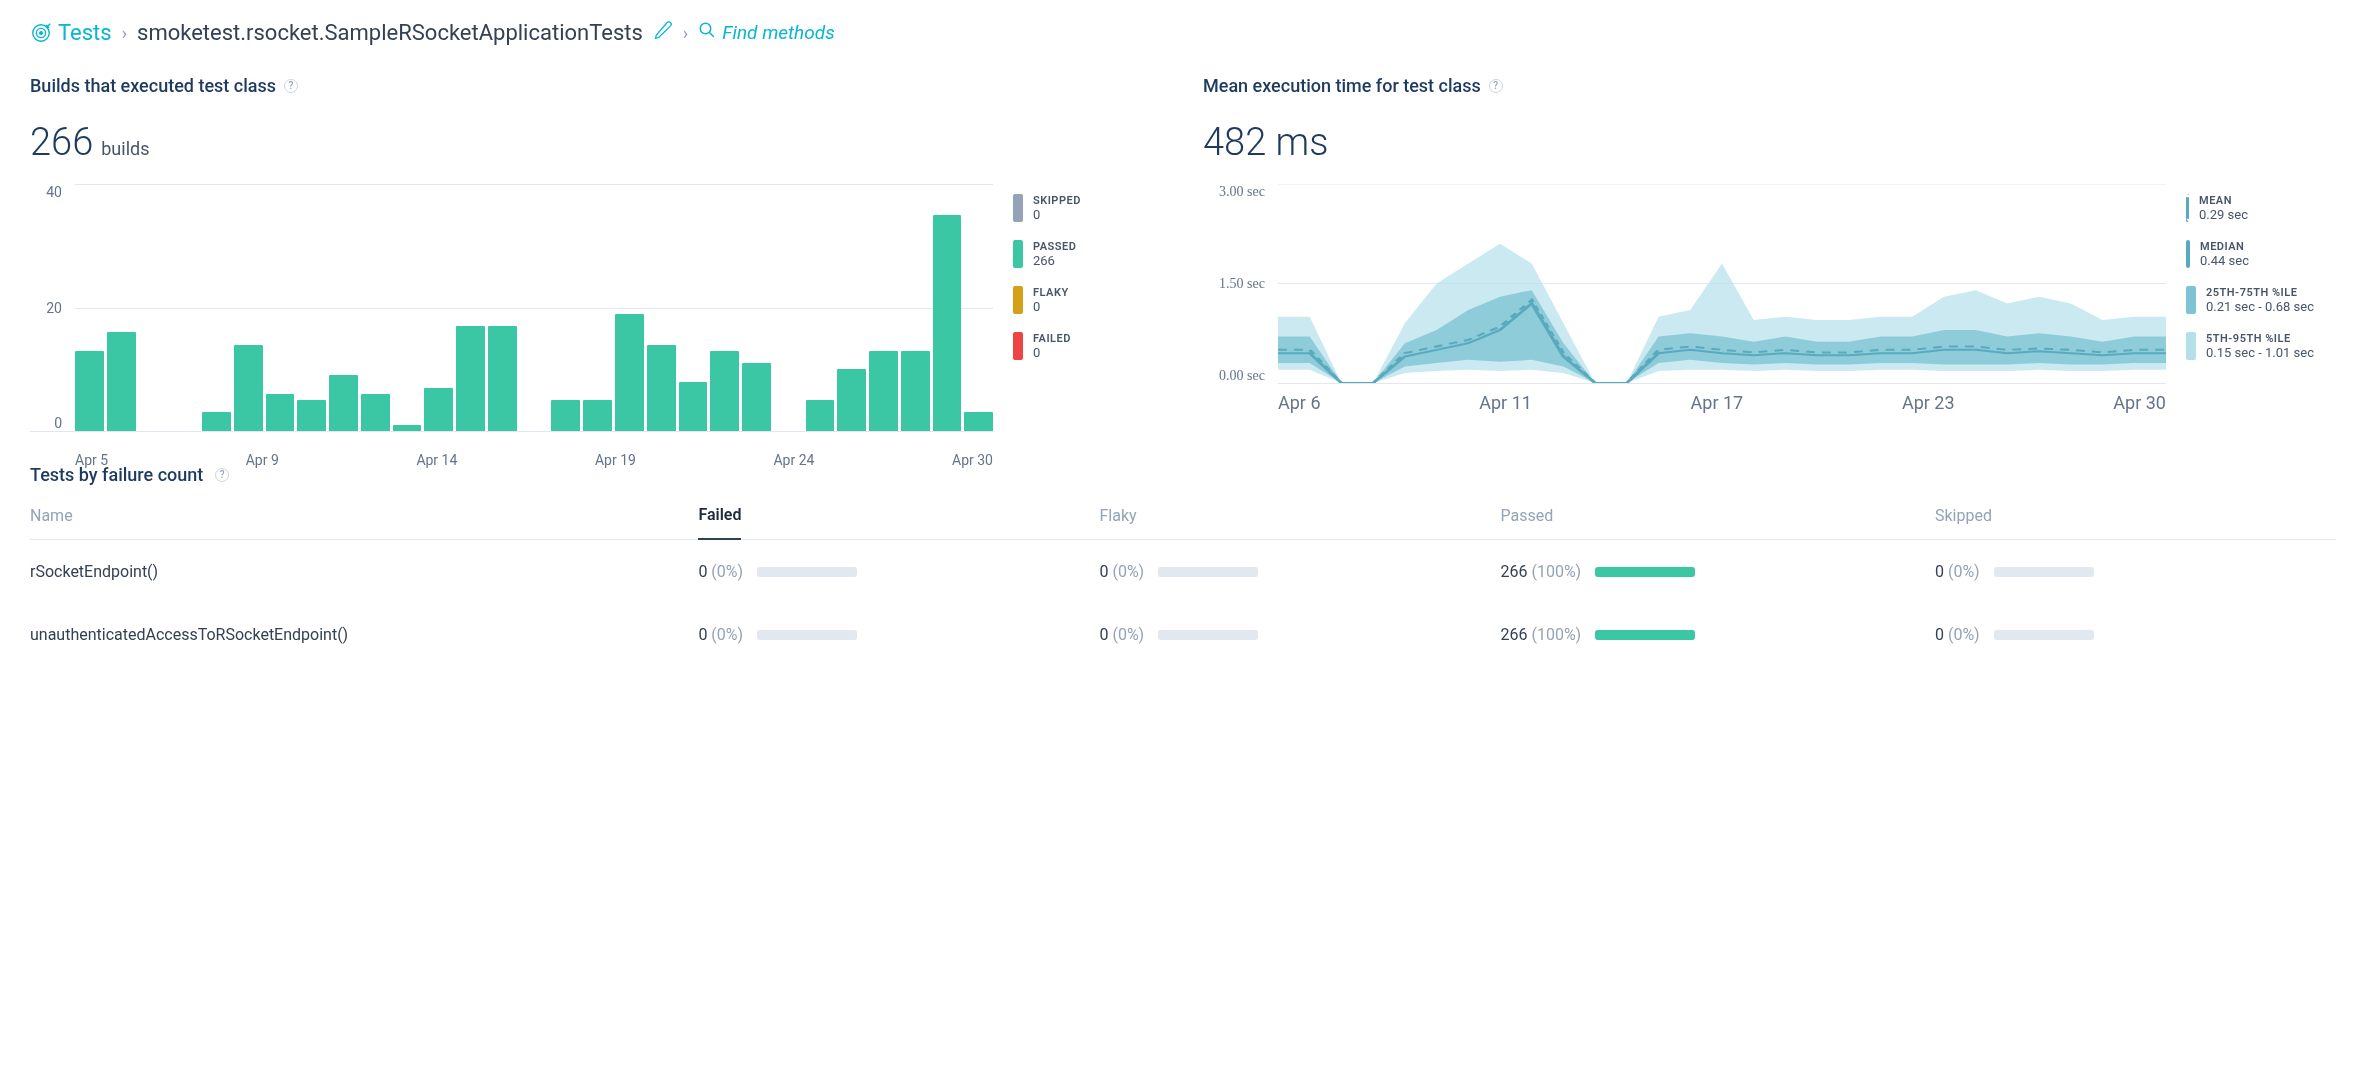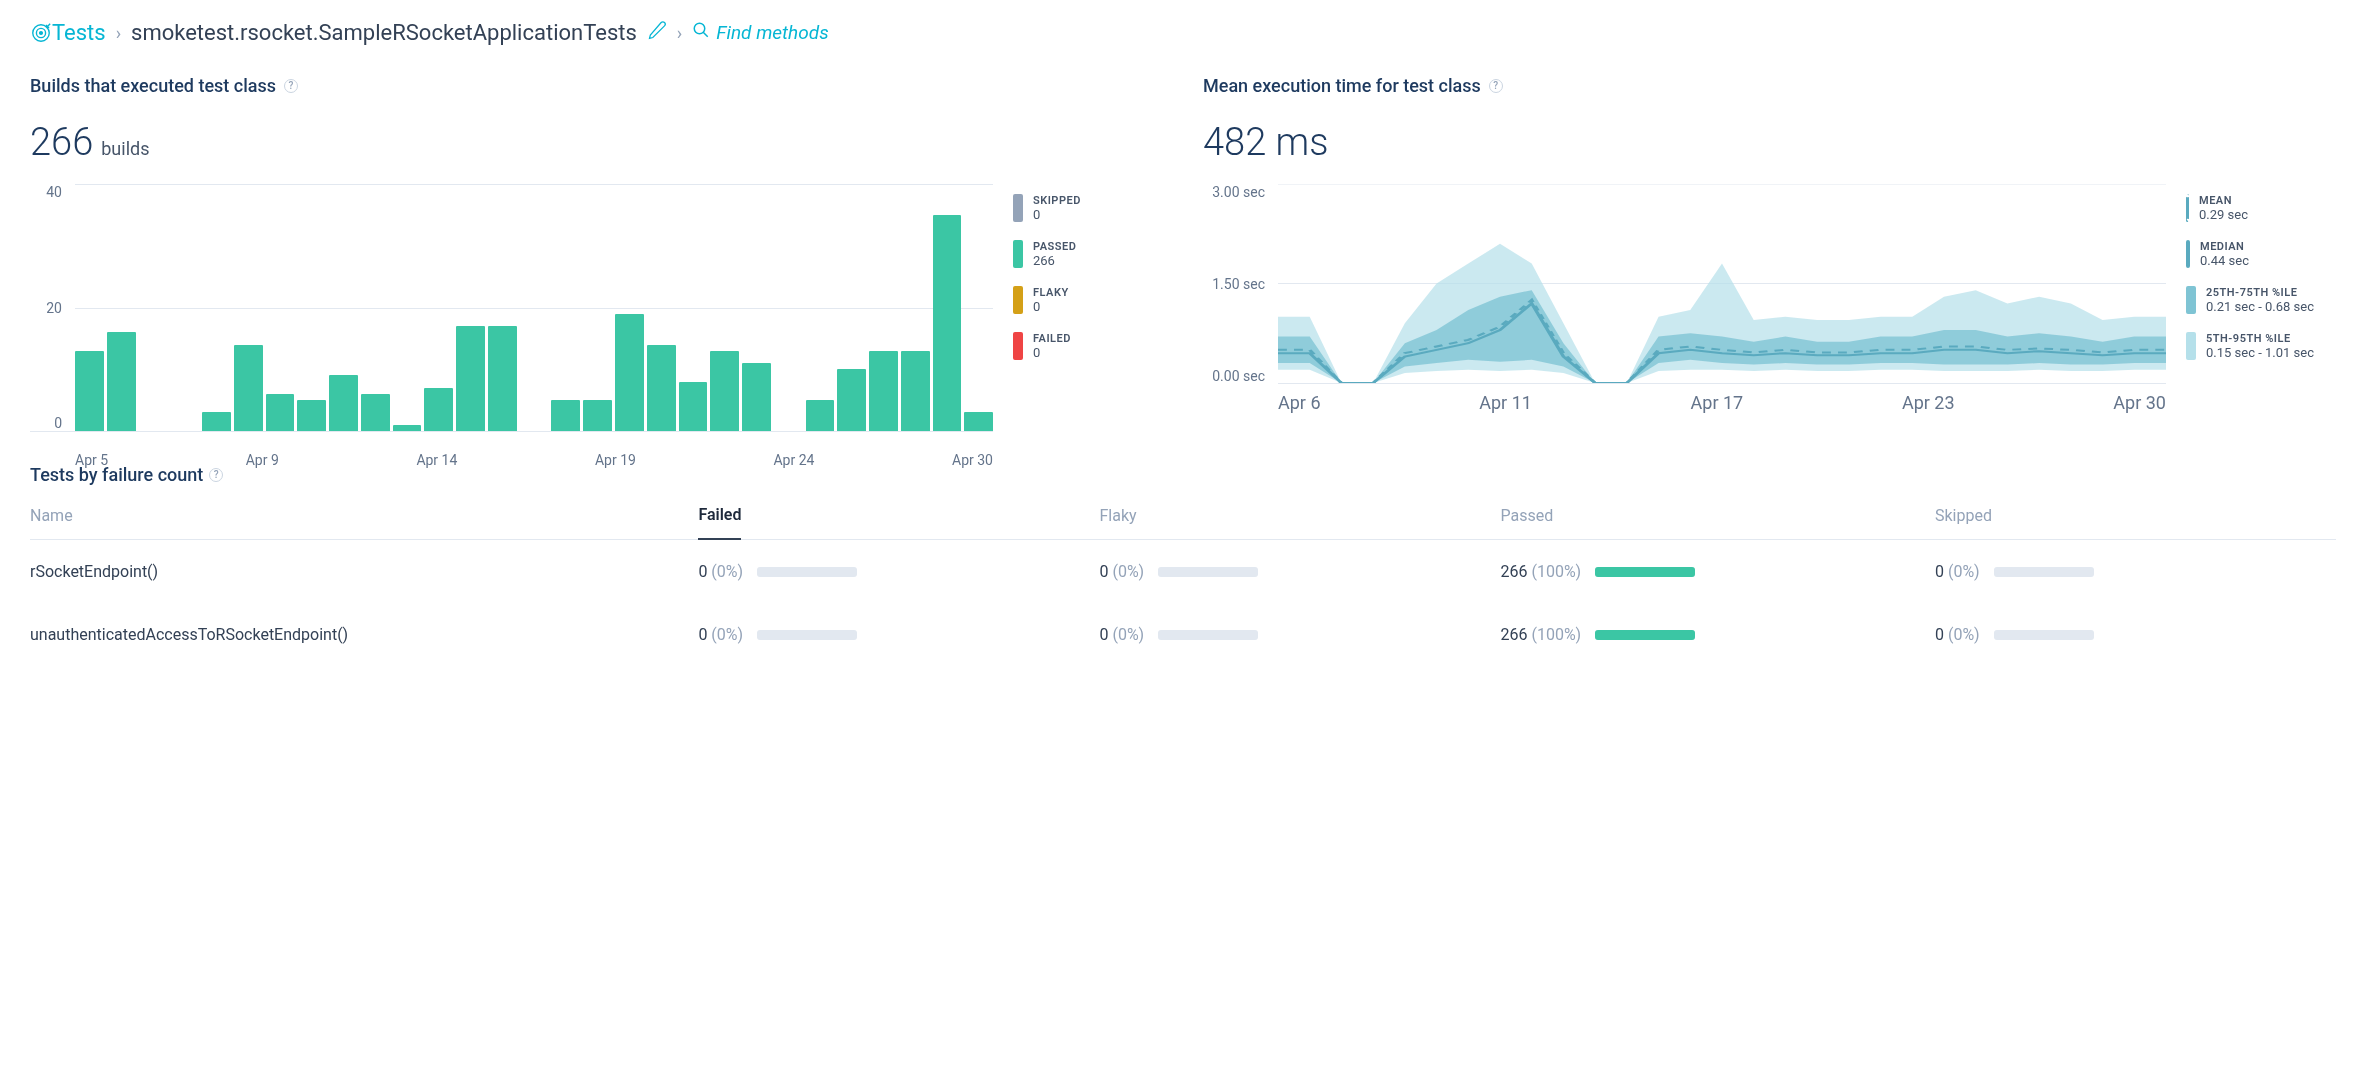--- a/index.html
+++ b/index.html
@@ -10,21 +10,21 @@
     padding: 20px 30px;
   }
   .breadcrumb {
     display: flex;
     align-items: center;
     gap: 10px;
     font-size: 22px;
     margin-bottom: 30px;
   }
   .breadcrumb .sep { color: #94a3b8; font-size: 18px; }
-  .breadcrumb-link { color: #06b6d4; font-weight: 400; cursor: pointer; display: flex; align-items: center; }
+  .breadcrumb-link { color: #06b6d4; font-weight: 400; cursor: pointer; display: flex; align-items: center; gap: 6px; }
   .breadcrumb-title { color: #334155; font-weight: 400; }
   .breadcrumb .icon-svg { display: inline-flex; }
   .find-methods { color: #06b6d4; font-style: italic; font-size: 19px; cursor: pointer; display: flex; align-items: center; gap: 6px;}
   .pencil-icon, .search-icon { color: #06b6d4; cursor: pointer; }
 
   .panels {
     display: grid;
     grid-template-columns: 1fr 1fr;
     gap: 40px;
     margin-bottom: 50px;
@@ -58,28 +58,28 @@
   
   .bar-chart { position: relative; height: 248px; border-bottom: 1px solid #e2e8f0; }
   .y-axis { position: absolute; left: 0; top: 0; bottom: 0; width: 40px; display: flex; flex-direction: column; justify-content: space-between; align-items: flex-end; color: #64748b; font-size: 14px; padding-right: 8px;}
   .grid-lines { position: absolute; left: 45px; right: 0; top: 0; bottom: 0; }
   .grid-line { position: absolute; left: 0; right: 0; border-top: 1px solid #e2e8f0; }
   .bars { position: absolute; left: 45px; right: 0; bottom: 0; top: 0; display: flex; align-items: flex-end; gap: 3px; }
   .bar { flex: 1; background: #3bc6a4; border-radius: 1px 1px 0 0; }
   .x-axis { margin-left: 45px; display: flex; justify-content: space-between; color: #64748b; font-size: 14px; padding-top: 20px; }
 
   
-  .line-chart { position: relative; height: 200px; }
+  .line-chart { position: relative; height: 200px; font-family: Liberation Serif, serif; }
   .line-y-axis { position: absolute; left: 0; top: 0; bottom: 0; width: 70px; display: flex; flex-direction: column; justify-content: space-between; align-items: flex-end; color: #64748b; font-size: 14px; padding-right: 8px;}
   .line-plot { position: absolute; left: 75px; right: 0; top: 0; bottom: 0; border-bottom: 1px solid #e2e8f0;}
   .line-plot svg { width: 100%; height: 100%; display: block; }
   .line-x-axis { margin-left: 75px; display: flex; justify-content: space-between; color: #64748b; font-size: 18px; padding-top: 8px;}
 
   
-  .section-title { font-size: 18px; color: #1e3a5f; font-weight: 500; display: flex; gap: 6px; align-items: center; margin-bottom: 20px;}
+  .section-title { font-size: 18px; color: #1e3a5f; font-weight: 500; display: flex; gap: 12px; align-items: center; margin-bottom: 20px;}
   .tests-table { width: 100%; }
   .tests-header { display: grid; grid-template-columns: 2fr 1.2fr 1.2fr 1.3fr 1.2fr; align-items: center; border-bottom: 1px solid #e2e8f0; color: #94a3b8; font-size: 16px; padding-bottom: 14px;}
   .tests-header .col { cursor: pointer; }
   .tests-header .col.active { color: #1e293b; font-weight: 600; border-bottom: 2px solid #334155; padding-bottom: 14px; margin-bottom: -15px; display: inline-block;}
   .tests-row { display: grid; grid-template-columns: 2fr 1.2fr 1.2fr 1.3fr 1.2fr; align-items: center; padding: 22px 0; font-size: 16px; color: #334155; }
   .cell-metric { display: flex; align-items: center; gap: 14px; }
   .metric-text .pct { color: #94a3b8; }
   .mini-bar { width: 100px; height: 10px; background: #e2e8f0; border-radius: 3px; position: relative; overflow: hidden;}
   .mini-bar-fill { position: absolute; left:0; top:0; bottom:0; background: #3bc6a4; }
 </style>

